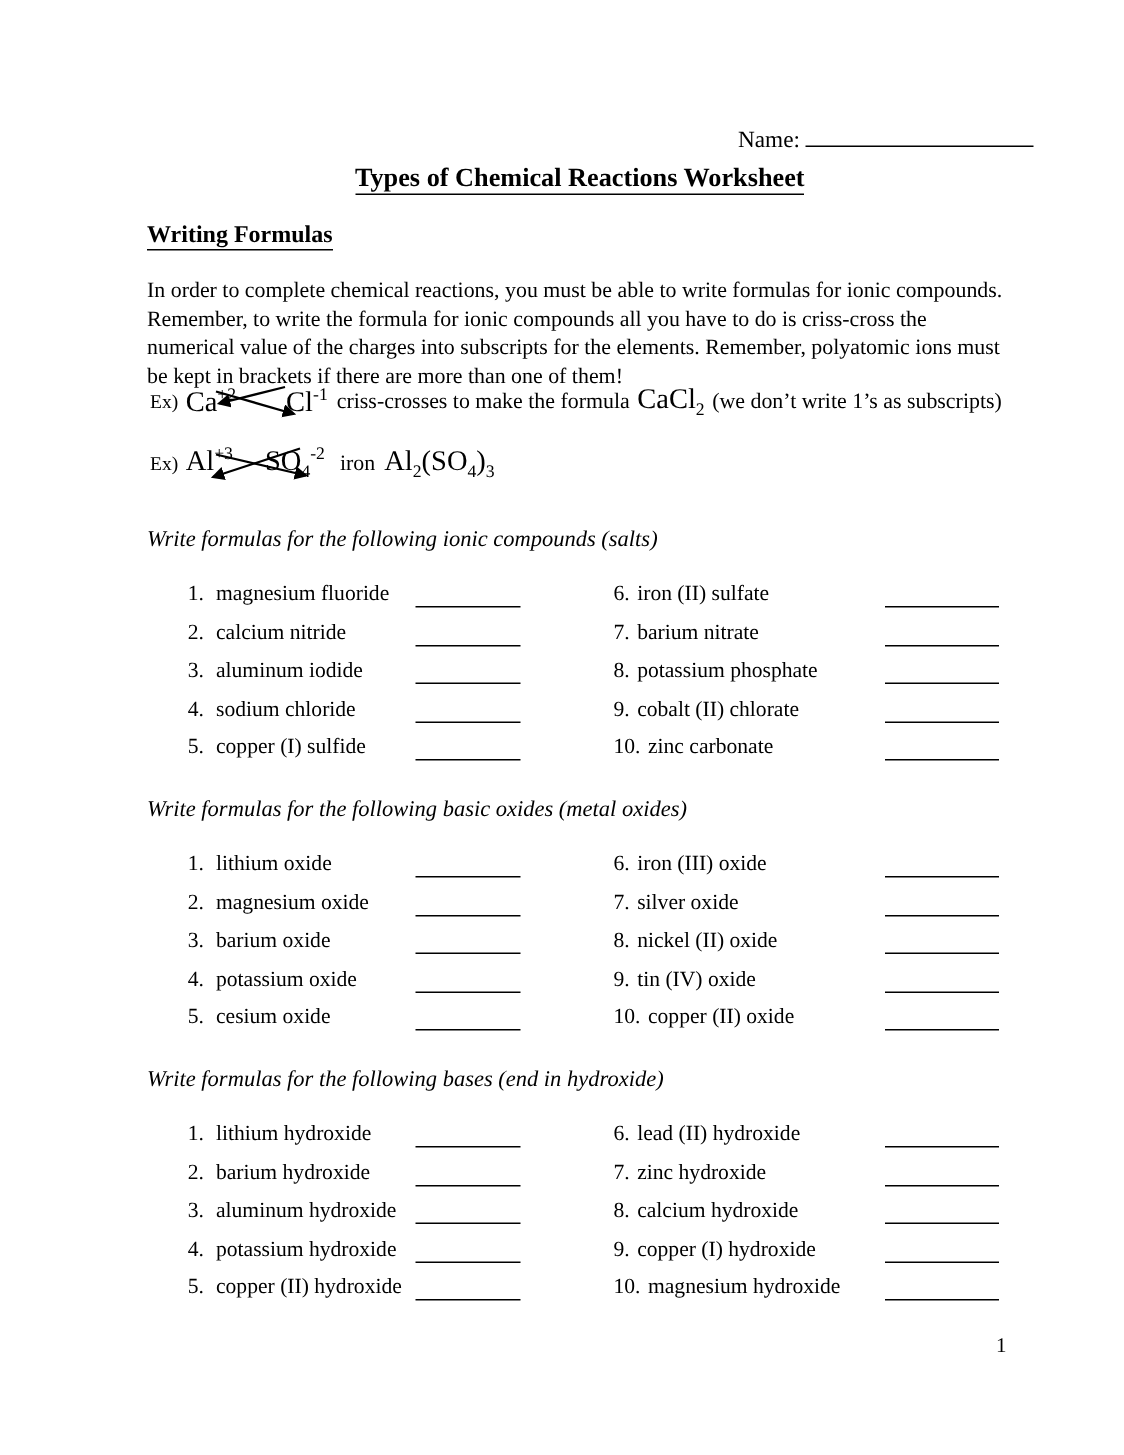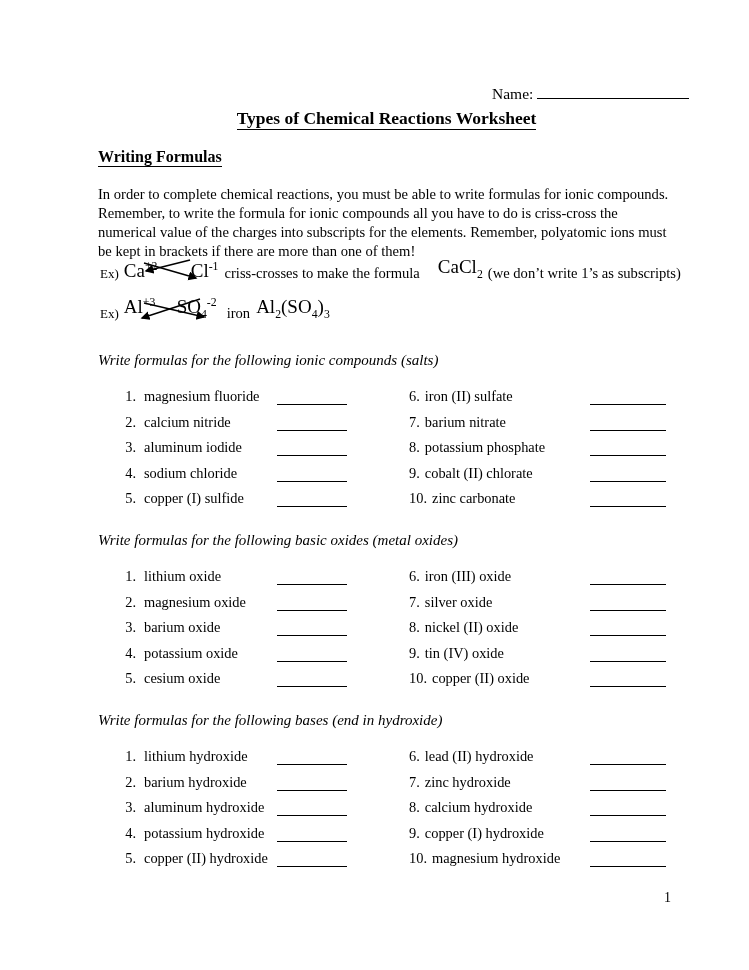--- a/index.html
+++ b/index.html
@@ -78,21 +78,21 @@
     line-height: 1.30;
     text-align: left;
   }
 
   
   .example {
     position: absolute;
     font-size: 14.6px;
     white-space: nowrap;
     display: flex;
-    align-items: flex-end;
+    align-items: center;
   }
   .ex-1 { left: 88px; top: 256px; }
   .ex-2 { left: 88px; top: 296px; }
 
   .ex-tag { font-size: 13px; margin-right: 5px; }
   .big { font-size: 19px; }
   .big sub { font-size: 0.62em; }
   .big sup { font-size: 0.62em; }
   .tail { font-size: 14.6px; }
 
@@ -192,21 +192,21 @@
           </marker>
           <marker id="ah2" markerWidth="7" markerHeight="7" refX="5" refY="3" orient="auto">
             <path d="M0,0 L6,3 L0,6 z" fill="#000"></path>
           </marker>
         </defs>
         <line x1="66" y1="1" x2="22" y2="12" stroke="#000" stroke-width="1.5" marker-end="url(#ah1)"></line>
         <line x1="20" y1="4" x2="72" y2="19" stroke="#000" stroke-width="1.5" marker-end="url(#ah2)"></line>
       </svg>
     </span>
     <span class="tail" style="margin-left:6px">criss-crosses to make the formula</span>
-    <span class="big" style="margin-left:18px"><span>CaCl</span><sub>2</sub></span>
+    <span class="big" style="margin-left:5px"><span>CaCl</span><sub>2</sub></span>
     <span class="tail" style="margin-left:5px">(we don’t write 1’s as subscripts)</span>
   </div>
 
   <div class="example ex-2">
     <span class="ex-tag">Ex)</span>
     <span class="crisscross">
       <span class="big"><span>Al</span><sup>+3</sup></span>
       <span style="display:inline-block;width:14px"></span>
       <span class="big"><span>SO</span><sub>4</sub><sup>-2</sup></span>
       <svg width="120" height="34" viewBox="0 0 120 34">

